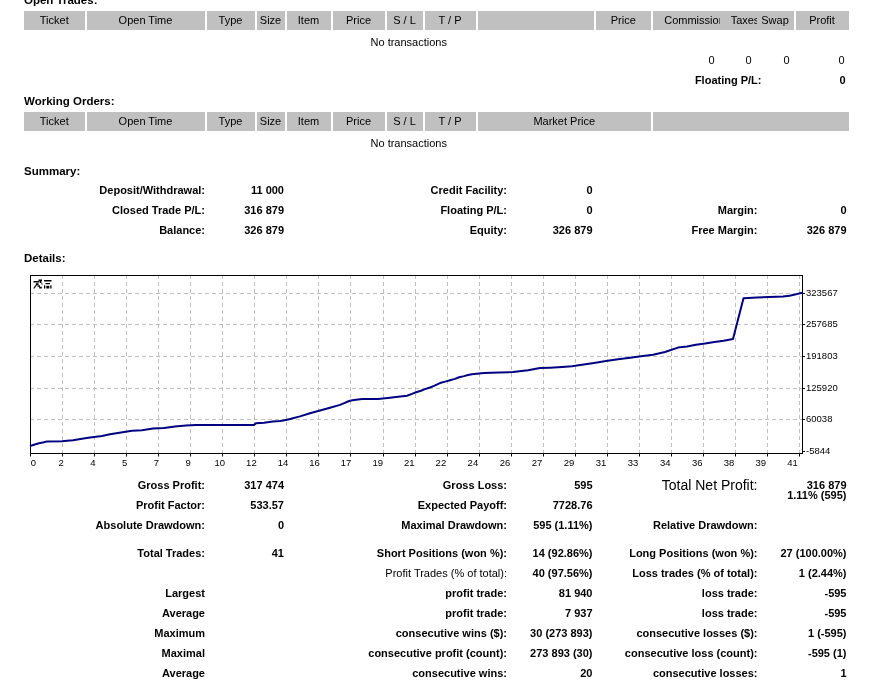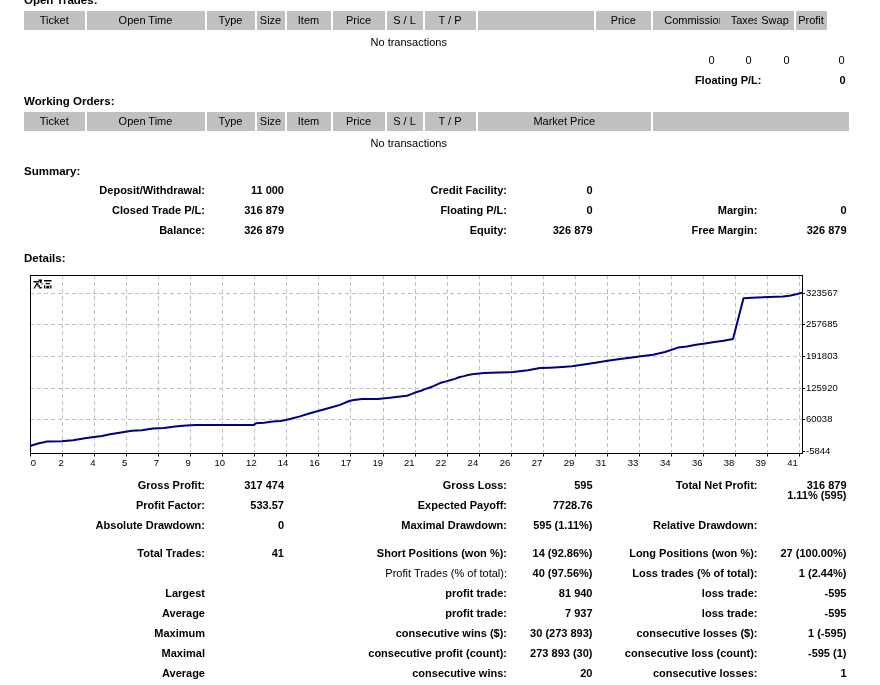--- a/index.html
+++ b/index.html
@@ -12,21 +12,21 @@
 <div class="hc" style="left:256.5px;top:11px;width:28px">Size</div>
 <div class="hc" style="left:286.5px;top:11px;width:44px">Item</div>
 <div class="hc" style="left:332.5px;top:11px;width:52px">Price</div>
 <div class="hc" style="left:386.5px;top:11px;width:36px">S / L</div>
 <div class="hc" style="left:424.5px;top:11px;width:51px">T / P</div>
 <div class="hc" style="left:477.5px;top:11px;width:116px"></div>
 <div class="hc" style="left:595.5px;top:11px;width:55.5px">Price</div>
 <div class="hc" style="left:653px;top:11px;width:83px">Commission</div>
 <div class="hc" style="left:719.5px;top:11px;width:51px">Taxes</div>
 <div class="hc" style="left:756.5px;top:11px;width:37px">Swap</div>
-<div class="hc" style="left:795.5px;top:11px;width:31px">Profit</div>
+<div class="hc" style="left:795.5px;top:11px;width:53px">Profit</div>
 <div class="t" style="left:24px;width:769.5px;top:36px;text-align:center;font-size:11px">No transactions</div>
 <div class="t" style="right:165.5px;top:54px;font-size:11px">0</div>
 <div class="t" style="right:128.5px;top:54px;font-size:11px">0</div>
 <div class="t" style="right:90.5px;top:54px;font-size:11px">0</div>
 <div class="t" style="right:35.5px;top:54px;font-size:11px">0</div>
 <div class="t" style="right:118.5px;top:74px;font-weight:bold;font-size:11px">Floating P/L:</div>
 <div class="t" style="right:34.5px;top:74px;font-weight:bold;font-size:11px">0</div>
 <div class="t" style="left:24px;top:95.2px;font-weight:bold;font-size:11.5px">Working Orders:</div>
 <div class="hc" style="left:24px;top:112px;width:60.5px">Ticket</div>
 <div class="hc" style="left:86.5px;top:112px;width:118px">Open Time</div>
@@ -106,21 +106,21 @@
     <text x="641.2" y="197.5" font-size="9.5" fill="#000" text-anchor="middle">34</text>
     <text x="673.2" y="197.5" font-size="9.5" fill="#000" text-anchor="middle">36</text>
     <text x="705.1" y="197.5" font-size="9.5" fill="#000" text-anchor="middle">38</text>
     <text x="736.8" y="197.5" font-size="9.5" fill="#000" text-anchor="middle">39</text>
     <text x="768.5" y="197.5" font-size="9.5" fill="#000" text-anchor="middle">41</text>
   </svg>
 <div class="t" style="right:675px;top:479px;font-weight:bold;font-size:11px">Gross Profit:</div>
 <div class="t" style="right:596px;top:479px;font-weight:bold;font-size:11px">317 474</div>
 <div class="t" style="right:373px;top:479px;font-weight:bold;font-size:11px">Gross Loss:</div>
 <div class="t" style="right:287.5px;top:479px;font-weight:bold;font-size:11px">595</div>
-<div class="t" style="right:122.5px;top:479px;font-weight:bold;font-size:11px">Total Net Profit:</div>
+<div class="t" style="right:122.5px;top:479px;font-weight:normal;font-size:14px">Total Net Profit:</div>
 <div class="t" style="right:33.5px;top:479px;font-weight:bold;font-size:11px">316 879</div>
 <div class="t" style="right:675px;top:499px;font-weight:bold;font-size:11px">Profit Factor:</div>
 <div class="t" style="right:596px;top:499px;font-weight:bold;font-size:11px">533.57</div>
 <div class="t" style="right:373px;top:499px;font-weight:bold;font-size:11px">Expected Payoff:</div>
 <div class="t" style="right:287.5px;top:499px;font-weight:bold;font-size:11px">7728.76</div>
 <div class="t" style="right:675px;top:519px;font-weight:bold;font-size:11px">Absolute Drawdown:</div>
 <div class="t" style="right:596px;top:519px;font-weight:bold;font-size:11px">0</div>
 <div class="t" style="right:373px;top:519px;font-weight:bold;font-size:11px">Maximal Drawdown:</div>
 <div class="t" style="right:287.5px;top:519px;font-weight:bold;font-size:11px">595 (1.11%)</div>
 <div class="t" style="right:122.5px;top:519px;font-weight:bold;font-size:11px">Relative Drawdown:</div>

